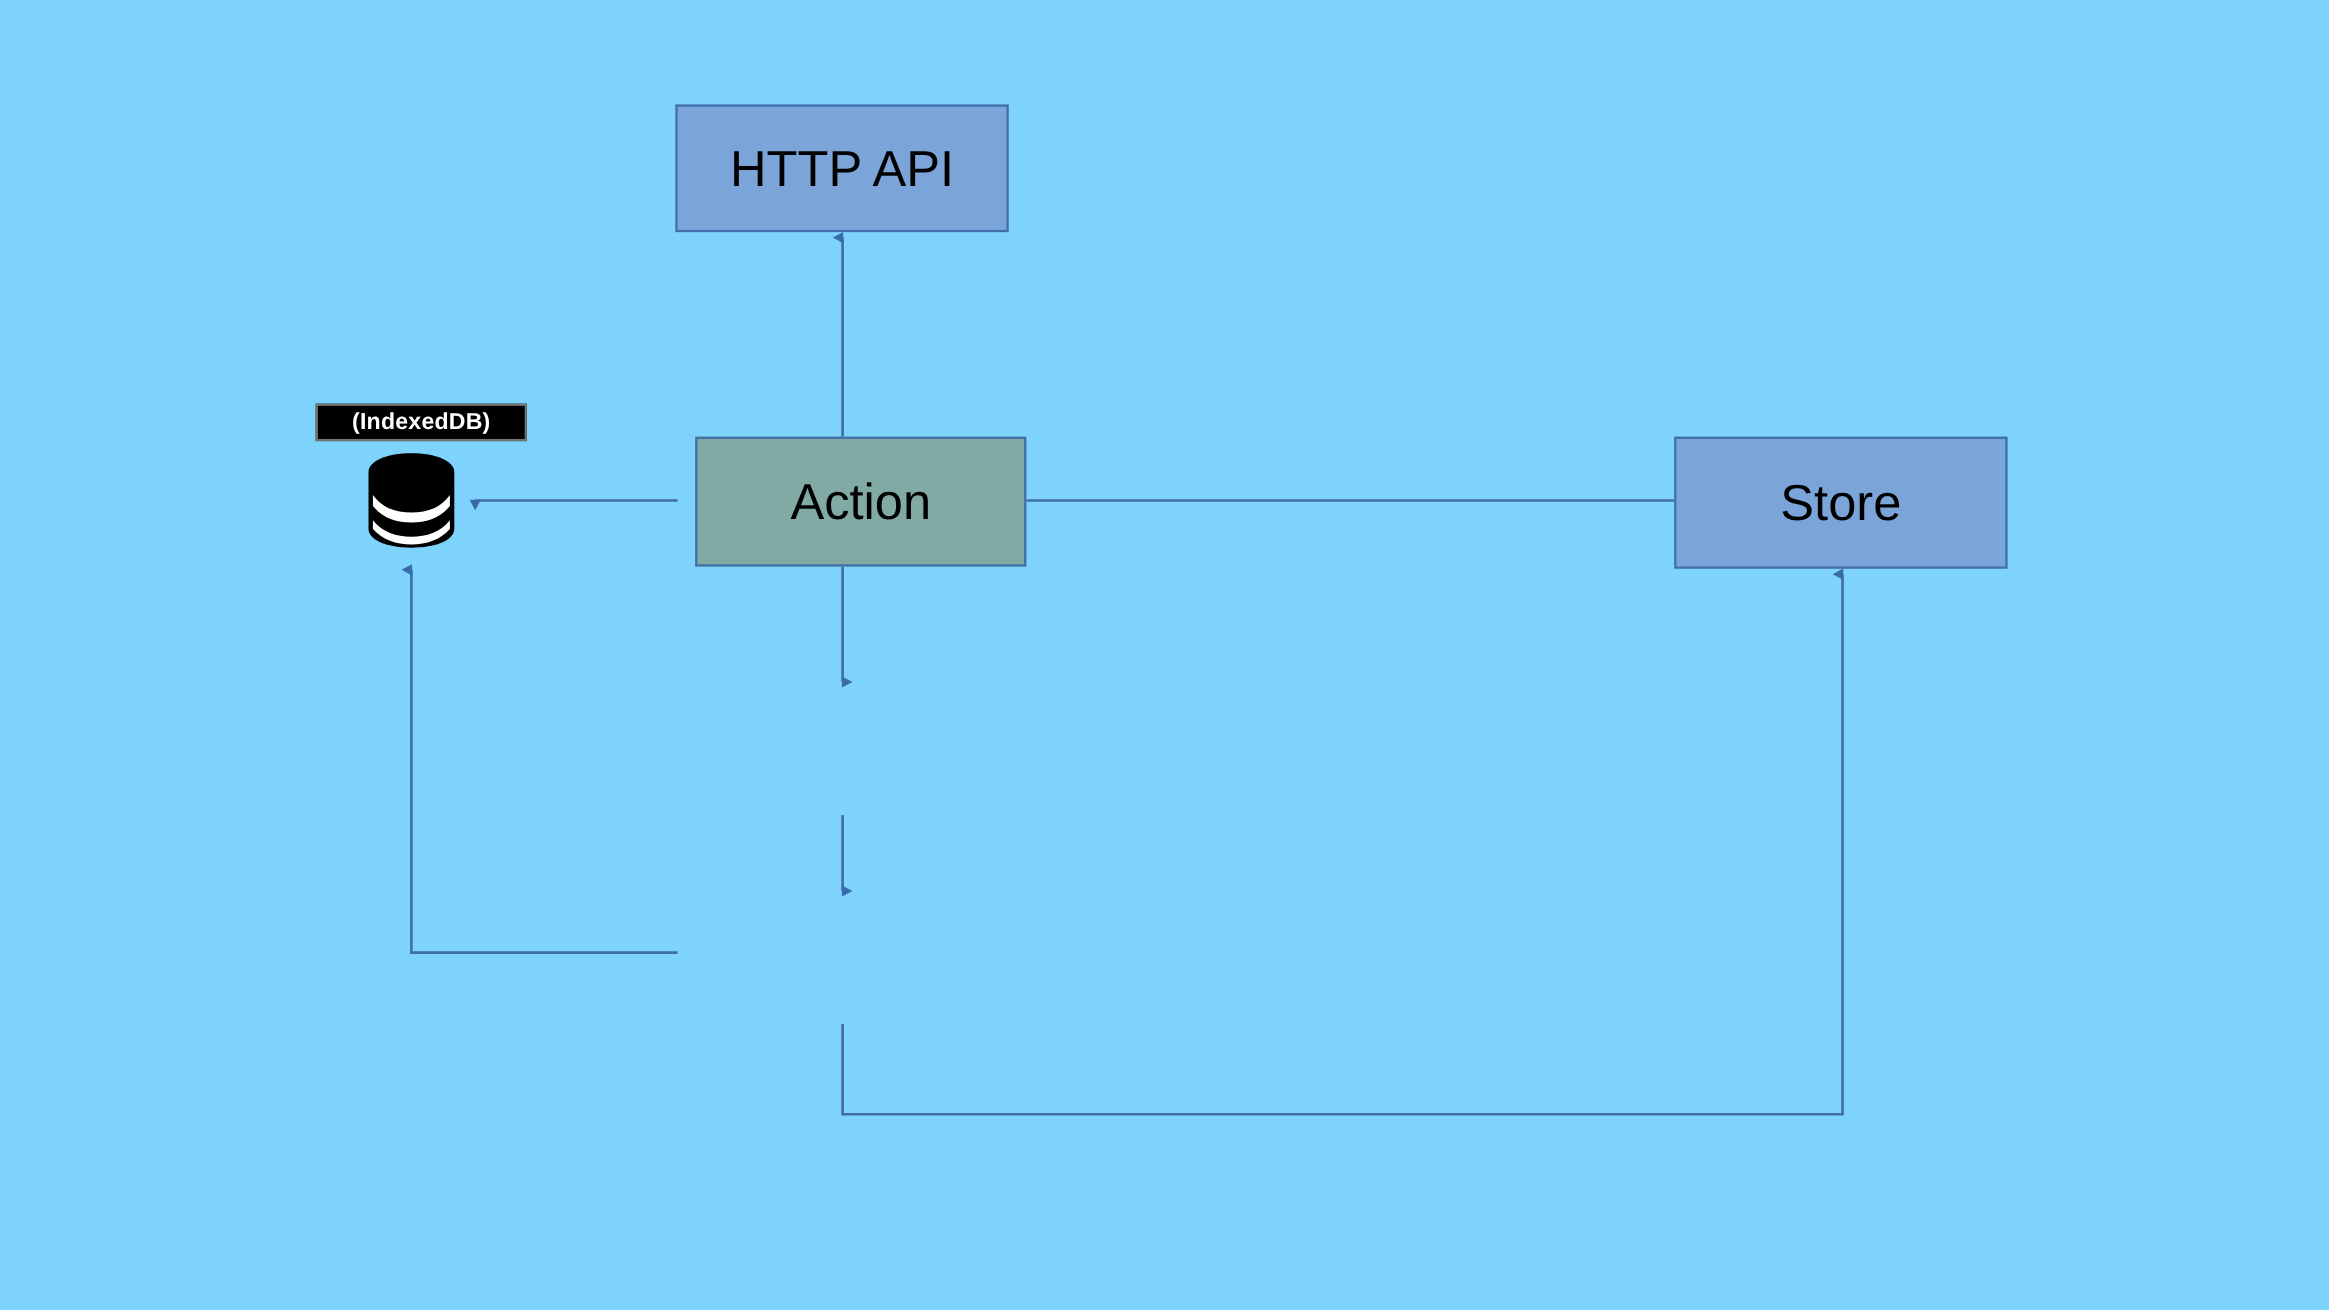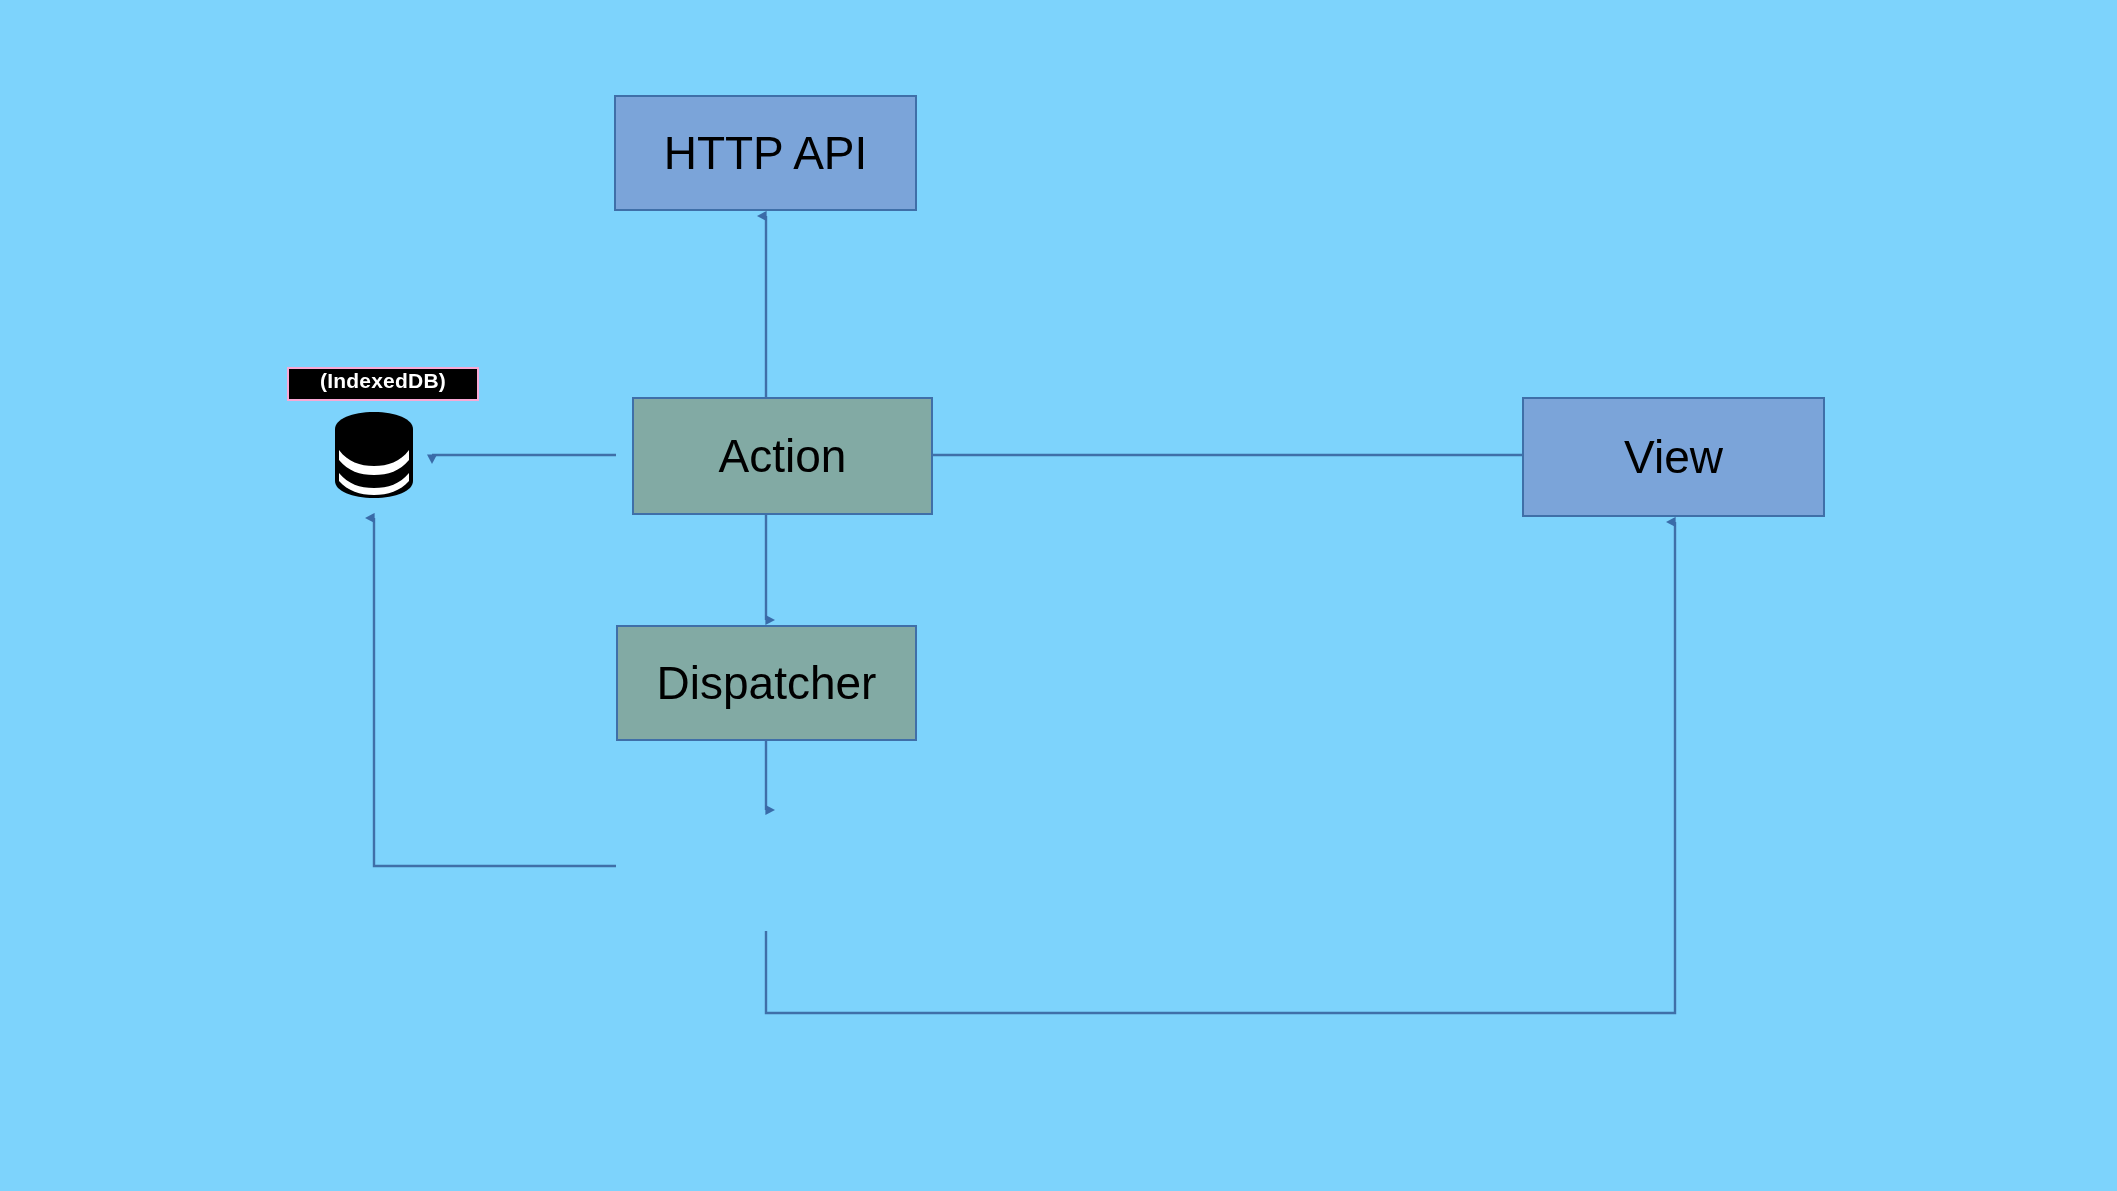--- a/index.html
+++ b/index.html
@@ -52,22 +52,23 @@
     height: 90px;
   }
   #db-label {
     position: absolute;
     left: 287px;
     top: 367px;
     width: 192px;
     height: 34px;
     box-sizing: border-box;
     background: #000000;
-    border: 2px solid #f9a8d4;
+    border: 2px solid #737373;
     display: flex;
+    align-items: center;
     justify-content: center;
   }
   #db-label span {
     color: #ffffff;
     font-size: 21px;
     font-weight: bold;
     font-family: "Liberation Sans", sans-serif;
     letter-spacing: 0.2px;
     white-space: nowrap;
   }
@@ -114,27 +115,24 @@
   </svg>
 
   <div class="node node-blue" style="left:614px; top:95px; width:303px; height:116px;">
     <span class="node-label">HTTP API</span>
   </div>
 
   <div class="node node-teal" style="left:616px; top:397px; width:301px; height:118px;margin-left:16px;">
     <span class="node-label">Action</span>
   </div>
 
-  <div class="node node-teal" style="left:616px; top:625px; width:301px; height:116px;">
-    <span class="node-label">Dispatcher</span>
-  </div>
 
 
   <div class="node node-blue" style="left:1522px; top:397px; width:303px; height:120px;">
-    <span class="node-label">View</span>
+    <span class="node-label">Store</span>
   </div>
 
   <div id="db-label">
     <span>(IndexedDB)</span>
   </div>
 
   <div id="db-icon-wrap">
     <svg viewBox="0 0 88 90" width="88" height="90">
       <path d="M44 2
                C 66 2, 83 9, 83 19

